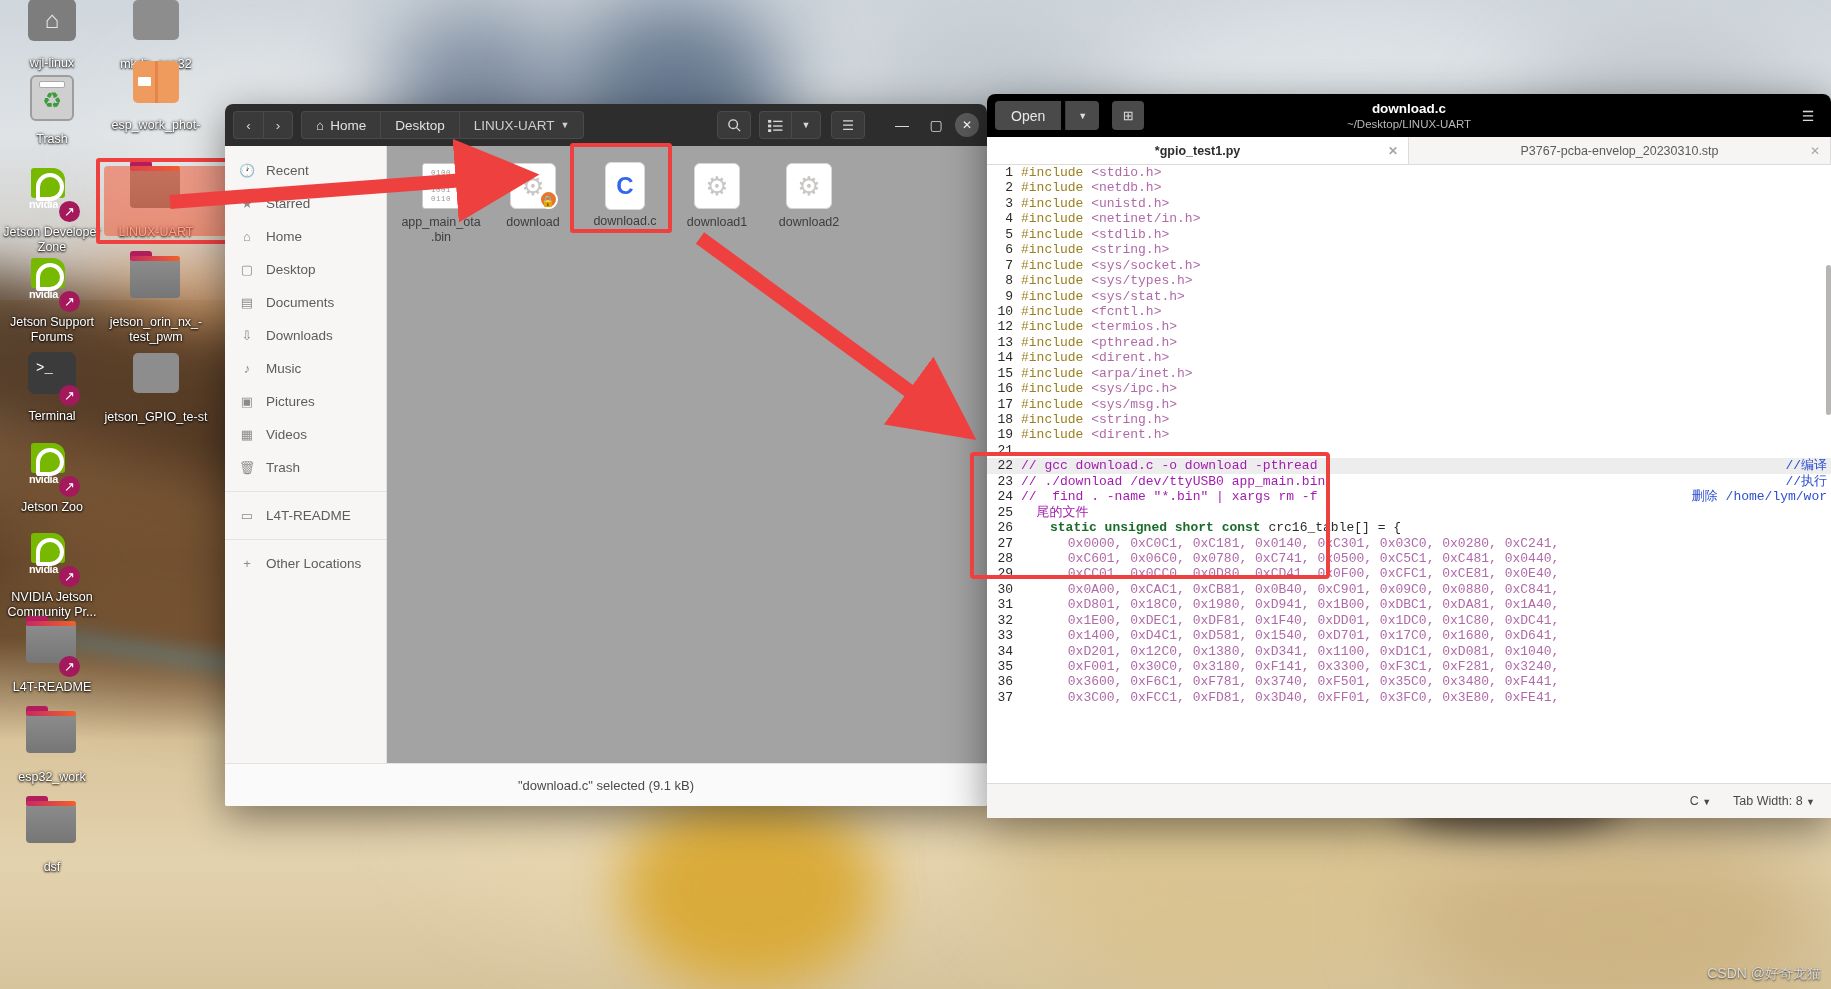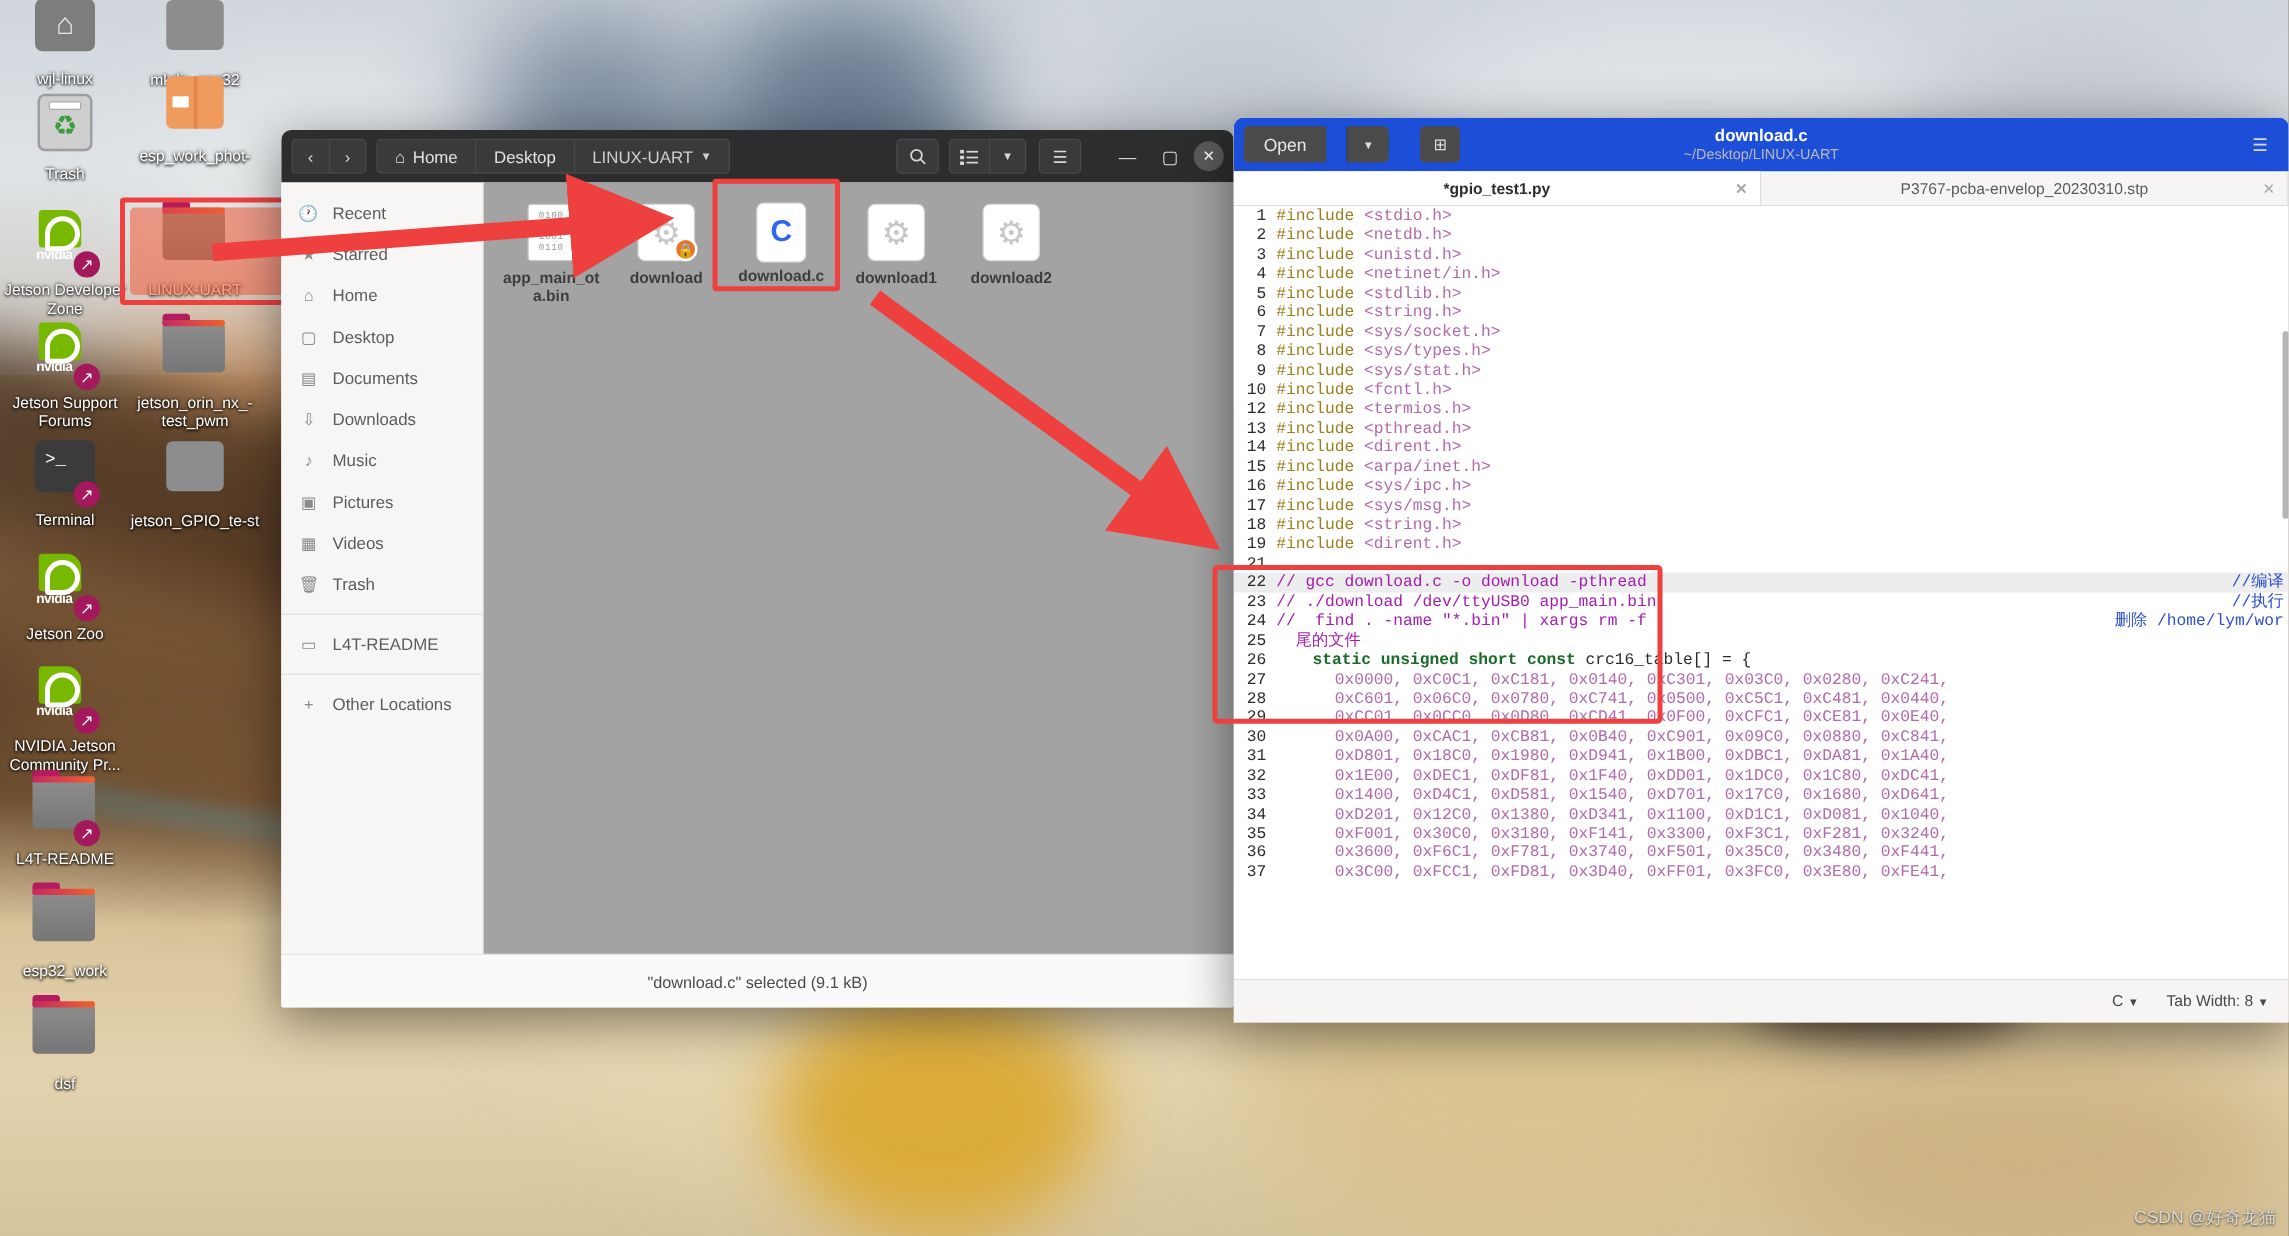--- a/index.html
+++ b/index.html
@@ -93,39 +93,39 @@
   .wbtn.close{background:#5a5a5a;border-radius:50%;width:24px;height:24px;color:#fff;font-size:12px;}
   #files-body{display:flex;height:617px;}
   #files-sidebar{width:162px;background:#f7f6f5;border-right:1px solid #e2e0de;padding-top:8px;}
   .side-item{display:flex;align-items:center;gap:11px;height:33px;padding:0 14px;color:#5d5c5b;font-size:13.5px;cursor:pointer;}
   .side-item .si{width:16px;text-align:center;color:#8d8b89;font-size:13px;}
   .side-sep{height:1px;background:#e4e2e0;margin:7px 0;}
   #files-main{flex:1;background:#a3a3a3;padding:12px 0 0 8px;}
   .grid{display:flex;flex-wrap:wrap;}
   .fitem{width:80px;margin:4px 6px;text-align:center;cursor:pointer;}
   .fglyph{width:48px;height:48px;margin:0 auto 4px;position:relative;}
-  .flabel{font-size:12.5px;line-height:15px;color:#3d3d3d;word-break:break-word;font-weight:bold;}
+  .flabel{font-size:12.5px;line-height:15px;color:#3d3d3d;word-break:break-word;}
   .g-bin{width:38px;height:46px;margin:1px auto 0;border:1.5px solid #c9c7c5;border-radius:3px;background:#fff;
     font-family:"Liberation Mono",monospace;font-size:7.5px;color:#9a9896;line-height:8.5px;padding-top:5px;letter-spacing:.5px;}
   .g-gear{width:46px;height:46px;margin:1px auto 0;border:1.5px solid #d9d7d5;border-radius:6px;background:#fff;
     display:flex;align-items:center;justify-content:center;font-size:26px;color:#c9c7c5;}
   .g-lock{position:absolute;right:-1px;bottom:2px;width:19px;height:19px;border-radius:50%;background:#e8762a;
     color:#fff;font-size:11px;line-height:19px;text-align:center;border:2px solid #fff;}
   .g-c{width:40px;height:48px;margin:0 auto;border:1.5px solid #dcdad8;border-radius:6px;background:#fff;
     display:flex;align-items:center;justify-content:center;font-size:24px;font-weight:bold;color:#3366ee;}
   #files-status{height:43px;background:#fafafa;border-top:1px solid #e4e2e0;display:flex;align-items:center;
     justify-content:center;font-size:13px;color:#4b4a49;}
 
   
   #annot-dlc{position:absolute;left:570px;top:143px;width:102px;height:90px;border:4px solid #ef4040;border-radius:3px;pointer-events:none;}
 
   
   #editor{position:absolute;left:987px;top:94px;width:844px;height:724px;background:#fff;overflow:hidden;
     box-shadow:0 10px 40px rgba(0,0,0,.45);border-radius:8px 8px 0 0;}
-  #ed-header{height:43px;background:#1d4ed8;display:flex;align-items:center;padding:0 8px;gap:16px;position:relative;}
+  #ed-header{height:43px;background:#000000;display:flex;align-items:center;padding:0 8px;gap:4px;position:relative;}
   .ed-open{height:29px;display:flex;align-items:center;padding:0 16px;background:#4a4a4a;color:#e8e8e8;
     font-size:14px;border-radius:4px 0 0 4px;cursor:pointer;}
   .ed-open-arrow{height:29px;width:34px;display:flex;align-items:center;justify-content:center;background:#4a4a4a;
     color:#ddd;font-size:9px;border-radius:0 4px 4px 0;border-left:1px solid #3a3a3a;cursor:pointer;}
   .ed-new{height:29px;width:32px;margin-left:9px;display:flex;align-items:center;justify-content:center;
     background:#4a4a4a;color:#ddd;font-size:13px;border-radius:4px;cursor:pointer;}
   .ed-title{position:absolute;left:0;right:0;text-align:center;pointer-events:none;}
   .ed-title .t1{font-size:13.5px;font-weight:bold;color:#fff;line-height:16px;}
   .ed-title .t2{font-size:11.5px;color:#b9b9b9;line-height:14px;}
   .ed-hdr-right{margin-left:auto;display:flex;gap:4px;align-items:center;z-index:2;}

